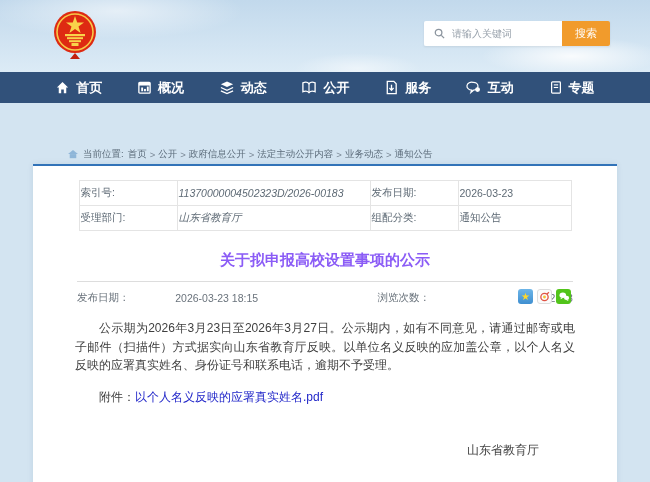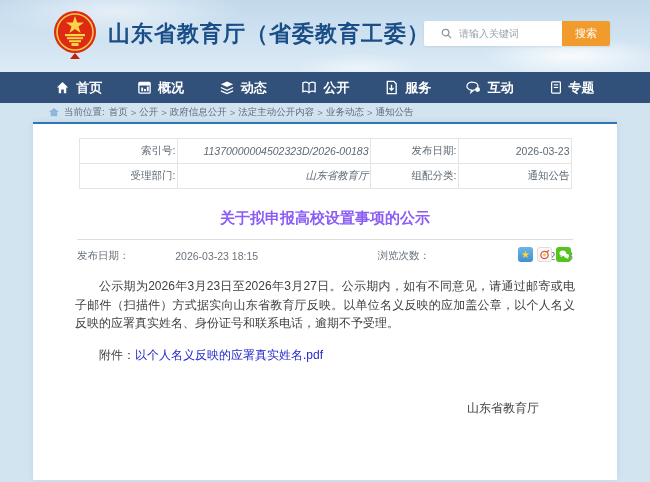--- a/index.html
+++ b/index.html
@@ -20,60 +20,60 @@
   .brand{position:absolute;left:52px;top:9px;display:flex;align-items:center;}
   .emblem{width:46px;height:50px;flex:0 0 auto;}
   .site-title{
     margin-left:10px;font-size:22px;font-weight:bold;color:#1b4e87;
     letter-spacing:1px;white-space:nowrap;
   }
   .search-bar{
     position:absolute;right:40px;top:21px;display:flex;align-items:stretch;
     width:186px;height:25px;box-shadow:0 1px 2px rgba(0,0,0,.08);
   }
-  .search-box{display:flex;align-items:center;background:#fff;flex:1;padding:0 17px;border-radius:2px 0 0 2px;}
+  .search-box{display:flex;align-items:center;background:#fff;flex:1;padding:0 10px;border-radius:2px 0 0 2px;}
   .search-box svg{flex:0 0 auto;}
   .search-input{
     border:none;outline:none;width:100%;margin-left:5px;font-size:10px;color:#333;
     background:transparent;font-family:inherit;
   }
   .search-input::placeholder{color:#9aa3ad;}
   .search-btn{
     width:48px;border:none;background:#f19b2c;color:#fff;font-size:11px;cursor:pointer;
     border-radius:0 2px 2px 0;font-family:inherit;
   }
   
   .navbar{
     height:31px;background:#31517a;display:flex;align-items:center;
     justify-content:space-around;padding:0 38px;
   }
   .nav-item{display:flex;align-items:center;gap:6px;cursor:pointer;text-decoration:none;}
   .nav-item svg{display:block;}
   .nav-label{color:#fff;font-size:13px;font-weight:bold;}
   
   .breadcrumb-row{
-    height:19px;display:flex;align-items:center;padding-left:49px;
-    font-size:9.5px;color:#5b6b7a;
+    height:19px;display:flex;align-items:center;padding-left:68px;
+    font-size:9.5px;color:#5b6b7a;margin-top:42px;
   }
   .breadcrumb-row svg{margin-right:5px;}
   .crumb{color:#5b6b7a;text-decoration:none;margin:0 2px;cursor:pointer;}
   .crumb-sep{color:#7a8896;margin:0 1px;}
   .crumb-prefix{margin-right:2px;}
   
   .panel{
     margin:0 33px;height:358px;background:#fff;border-top:2px solid #3273b8;
     box-shadow:0 0 6px rgba(40,70,110,.10);box-sizing:border-box;
   }
   
   .meta-table{
     width:480px;margin:14px auto 0;border-collapse:collapse;
     font-size:10.5px;color:#5e6a75;table-layout:fixed;
   }
   .meta-table td{
-    border:1px solid #e4e4e4;height:22px;text-align:right;
+    border:1px solid #e4e4e4;height:22px;text-align:left;
     overflow:hidden;white-space:nowrap;
   }
   .c-lab1{width:95px;}.c-val1{width:190px;font-style:italic;}.c-lab2{width:85px;}.c-val2{width:110px;}
   
   .article-title{
     margin:20px 40px 0;text-align:center;font-size:15px;font-weight:bold;color:#8b5cf6;
   }
   .title-divider{border-bottom:1px solid #ddd;margin:11px 44px 0;}
   .meta-row{
     position:relative;margin:7px 44px 0;display:flex;justify-content:space-between;
@@ -106,21 +106,20 @@
       <svg class="emblem" viewBox="0 0 46 50">
         <circle cx="23" cy="23" r="21" fill="#de2a12"></circle>
         <circle cx="23" cy="23" r="18" fill="none" stroke="#f7c948" stroke-width="1.6"></circle>
         <polygon fill="#f9d34a" points="23,7 25.2,13.5 32,13.5 26.5,17.5 28.6,24 23,20 17.4,24 19.5,17.5 14,13.5 20.8,13.5"></polygon>
         <rect x="13" y="25" width="20" height="2.2" fill="#f9d34a"></rect>
         <rect x="15" y="28.2" width="16" height="2" fill="#f9d34a"></rect>
         <rect x="17" y="31.2" width="12" height="2" fill="#f9d34a"></rect>
         <rect x="19.5" y="34" width="7" height="3" fill="#f9d34a"></rect>
         <polygon fill="#c21f0e" points="23,44 18,50 28,50"></polygon>
       </svg>
-      <div class="site-title">山东省教育厅（省委教育工委）</div>
     </div>
     <div class="search-bar">
       <div class="search-box">
         <svg width="11" height="11" viewBox="0 0 12 12">
           <circle cx="5" cy="5" r="3.6" fill="none" stroke="#8b949e" stroke-width="1.4"></circle>
           <line x1="8" y1="8" x2="11" y2="11" stroke="#8b949e" stroke-width="1.4"></line>
         </svg>
         <input class="search-input" type="text" placeholder="请输入关键词" style="">
       </div>
       <button class="search-btn">搜索</button>

